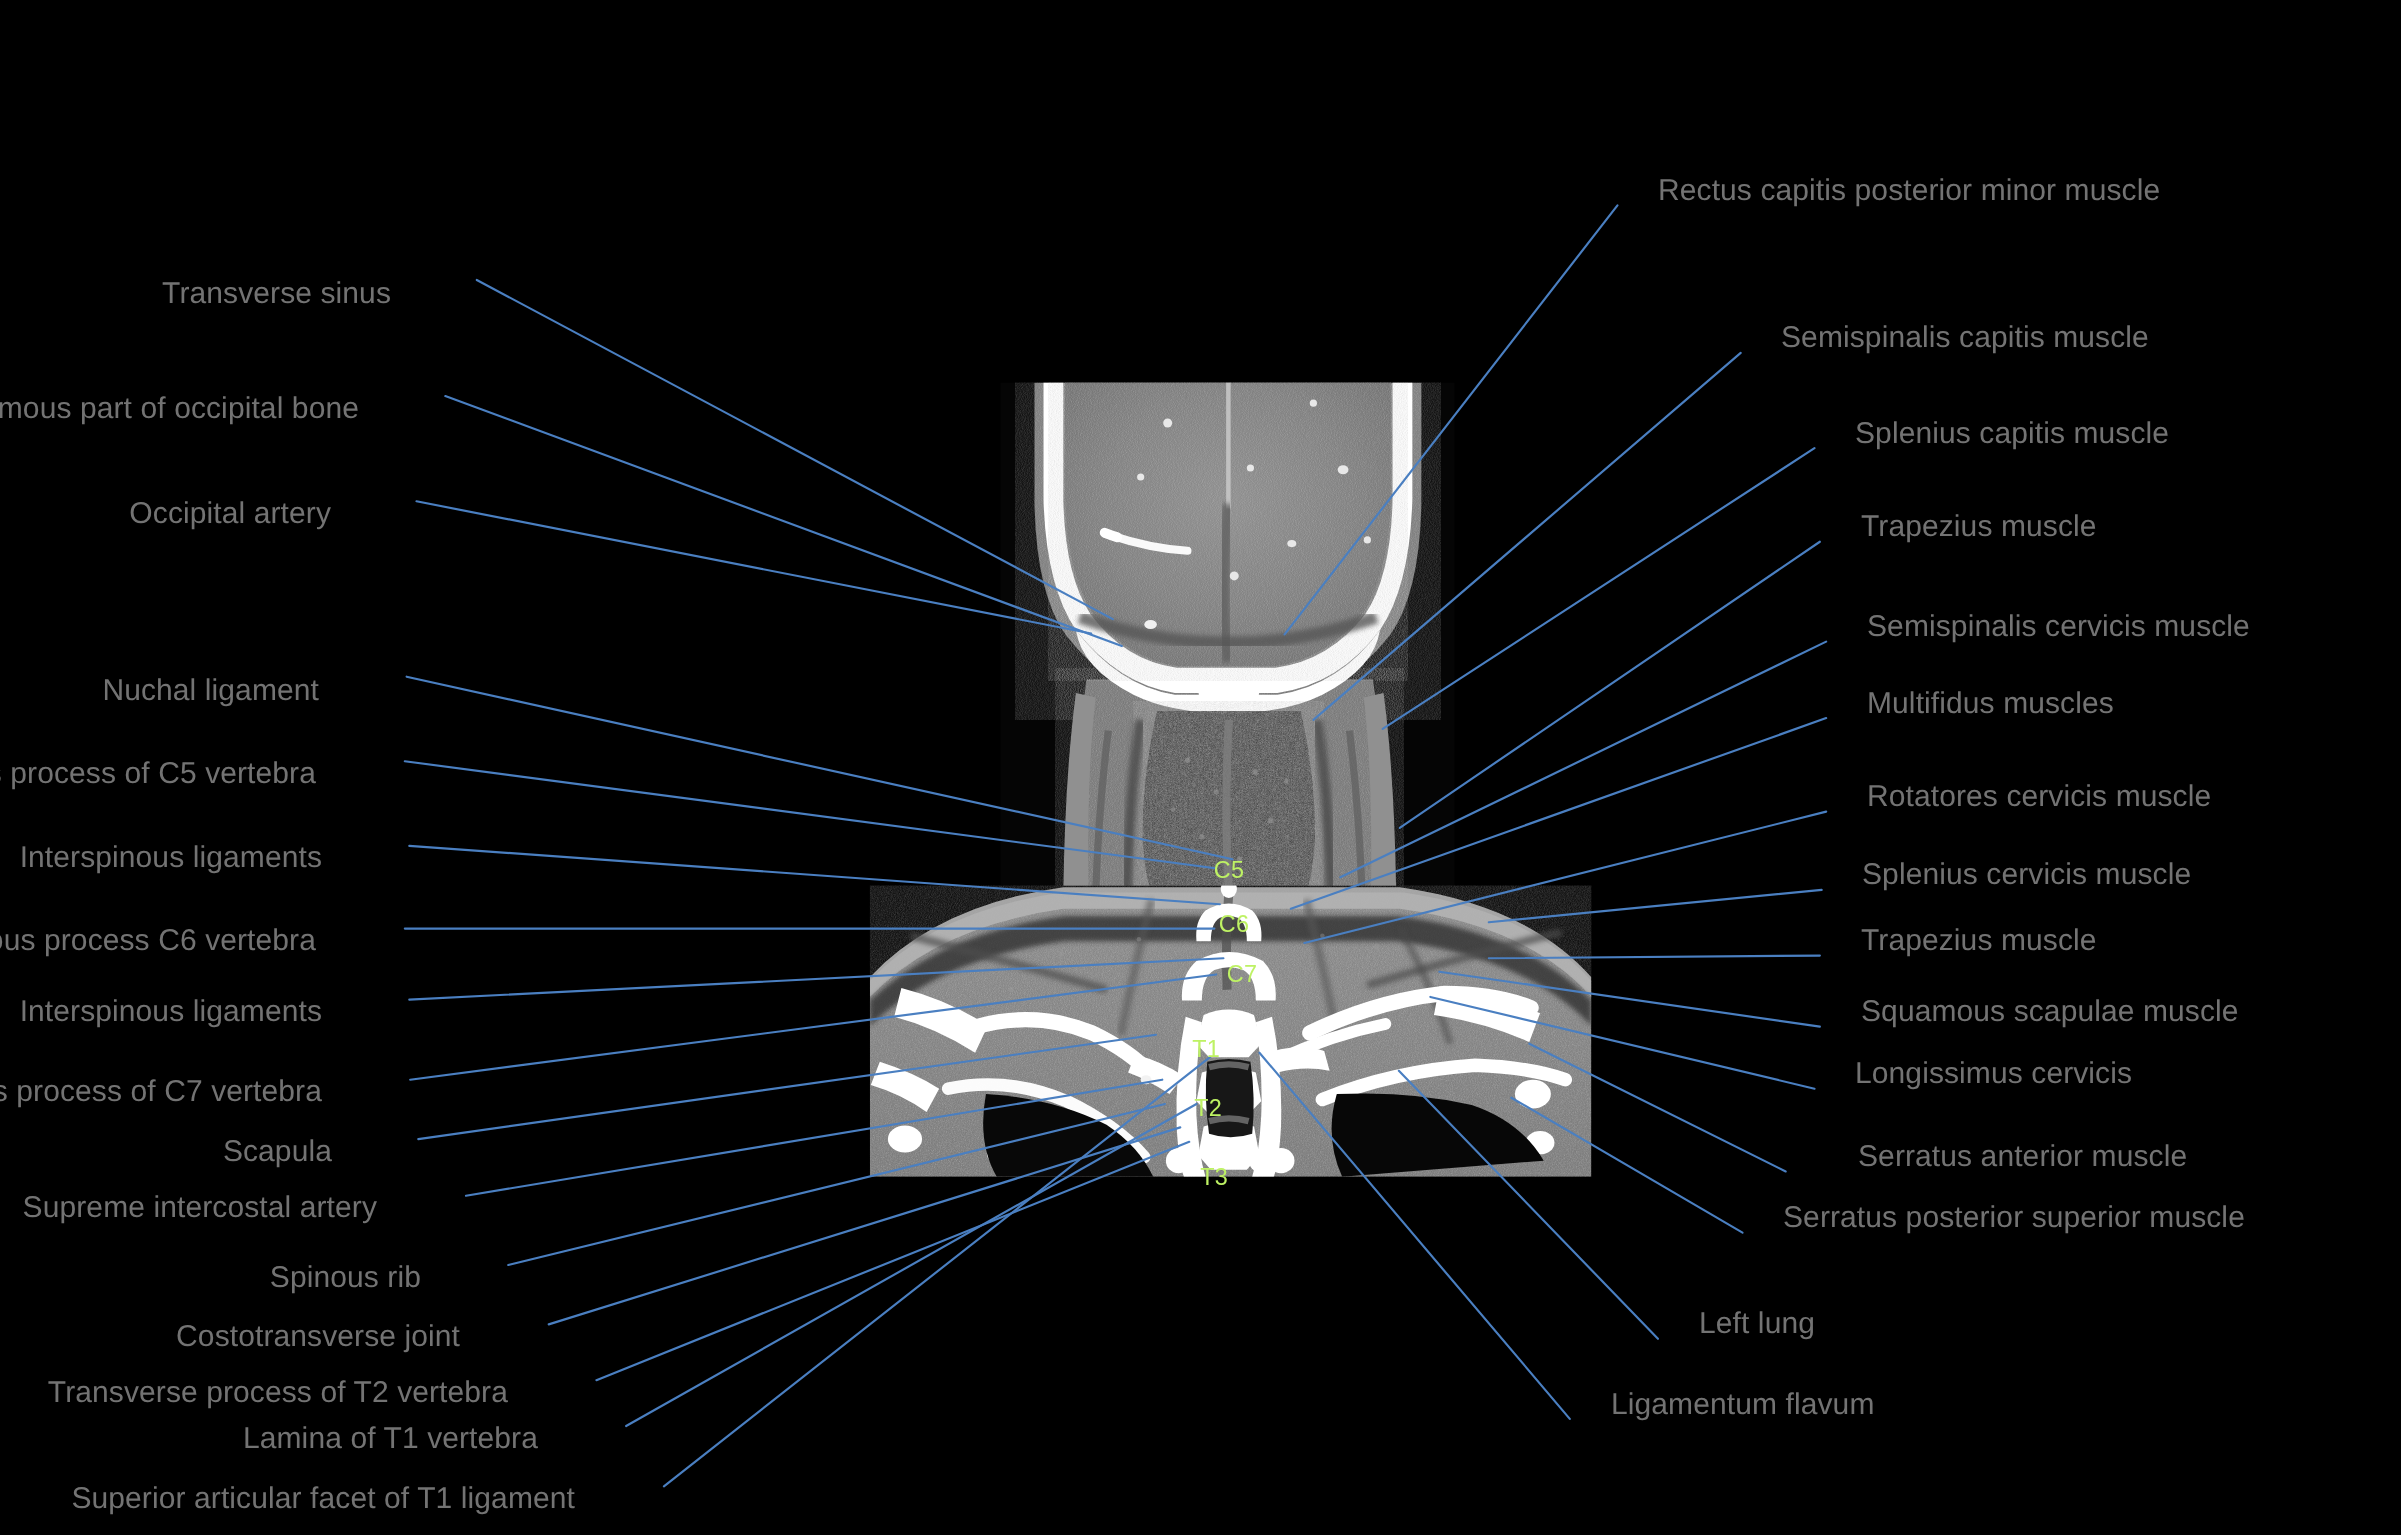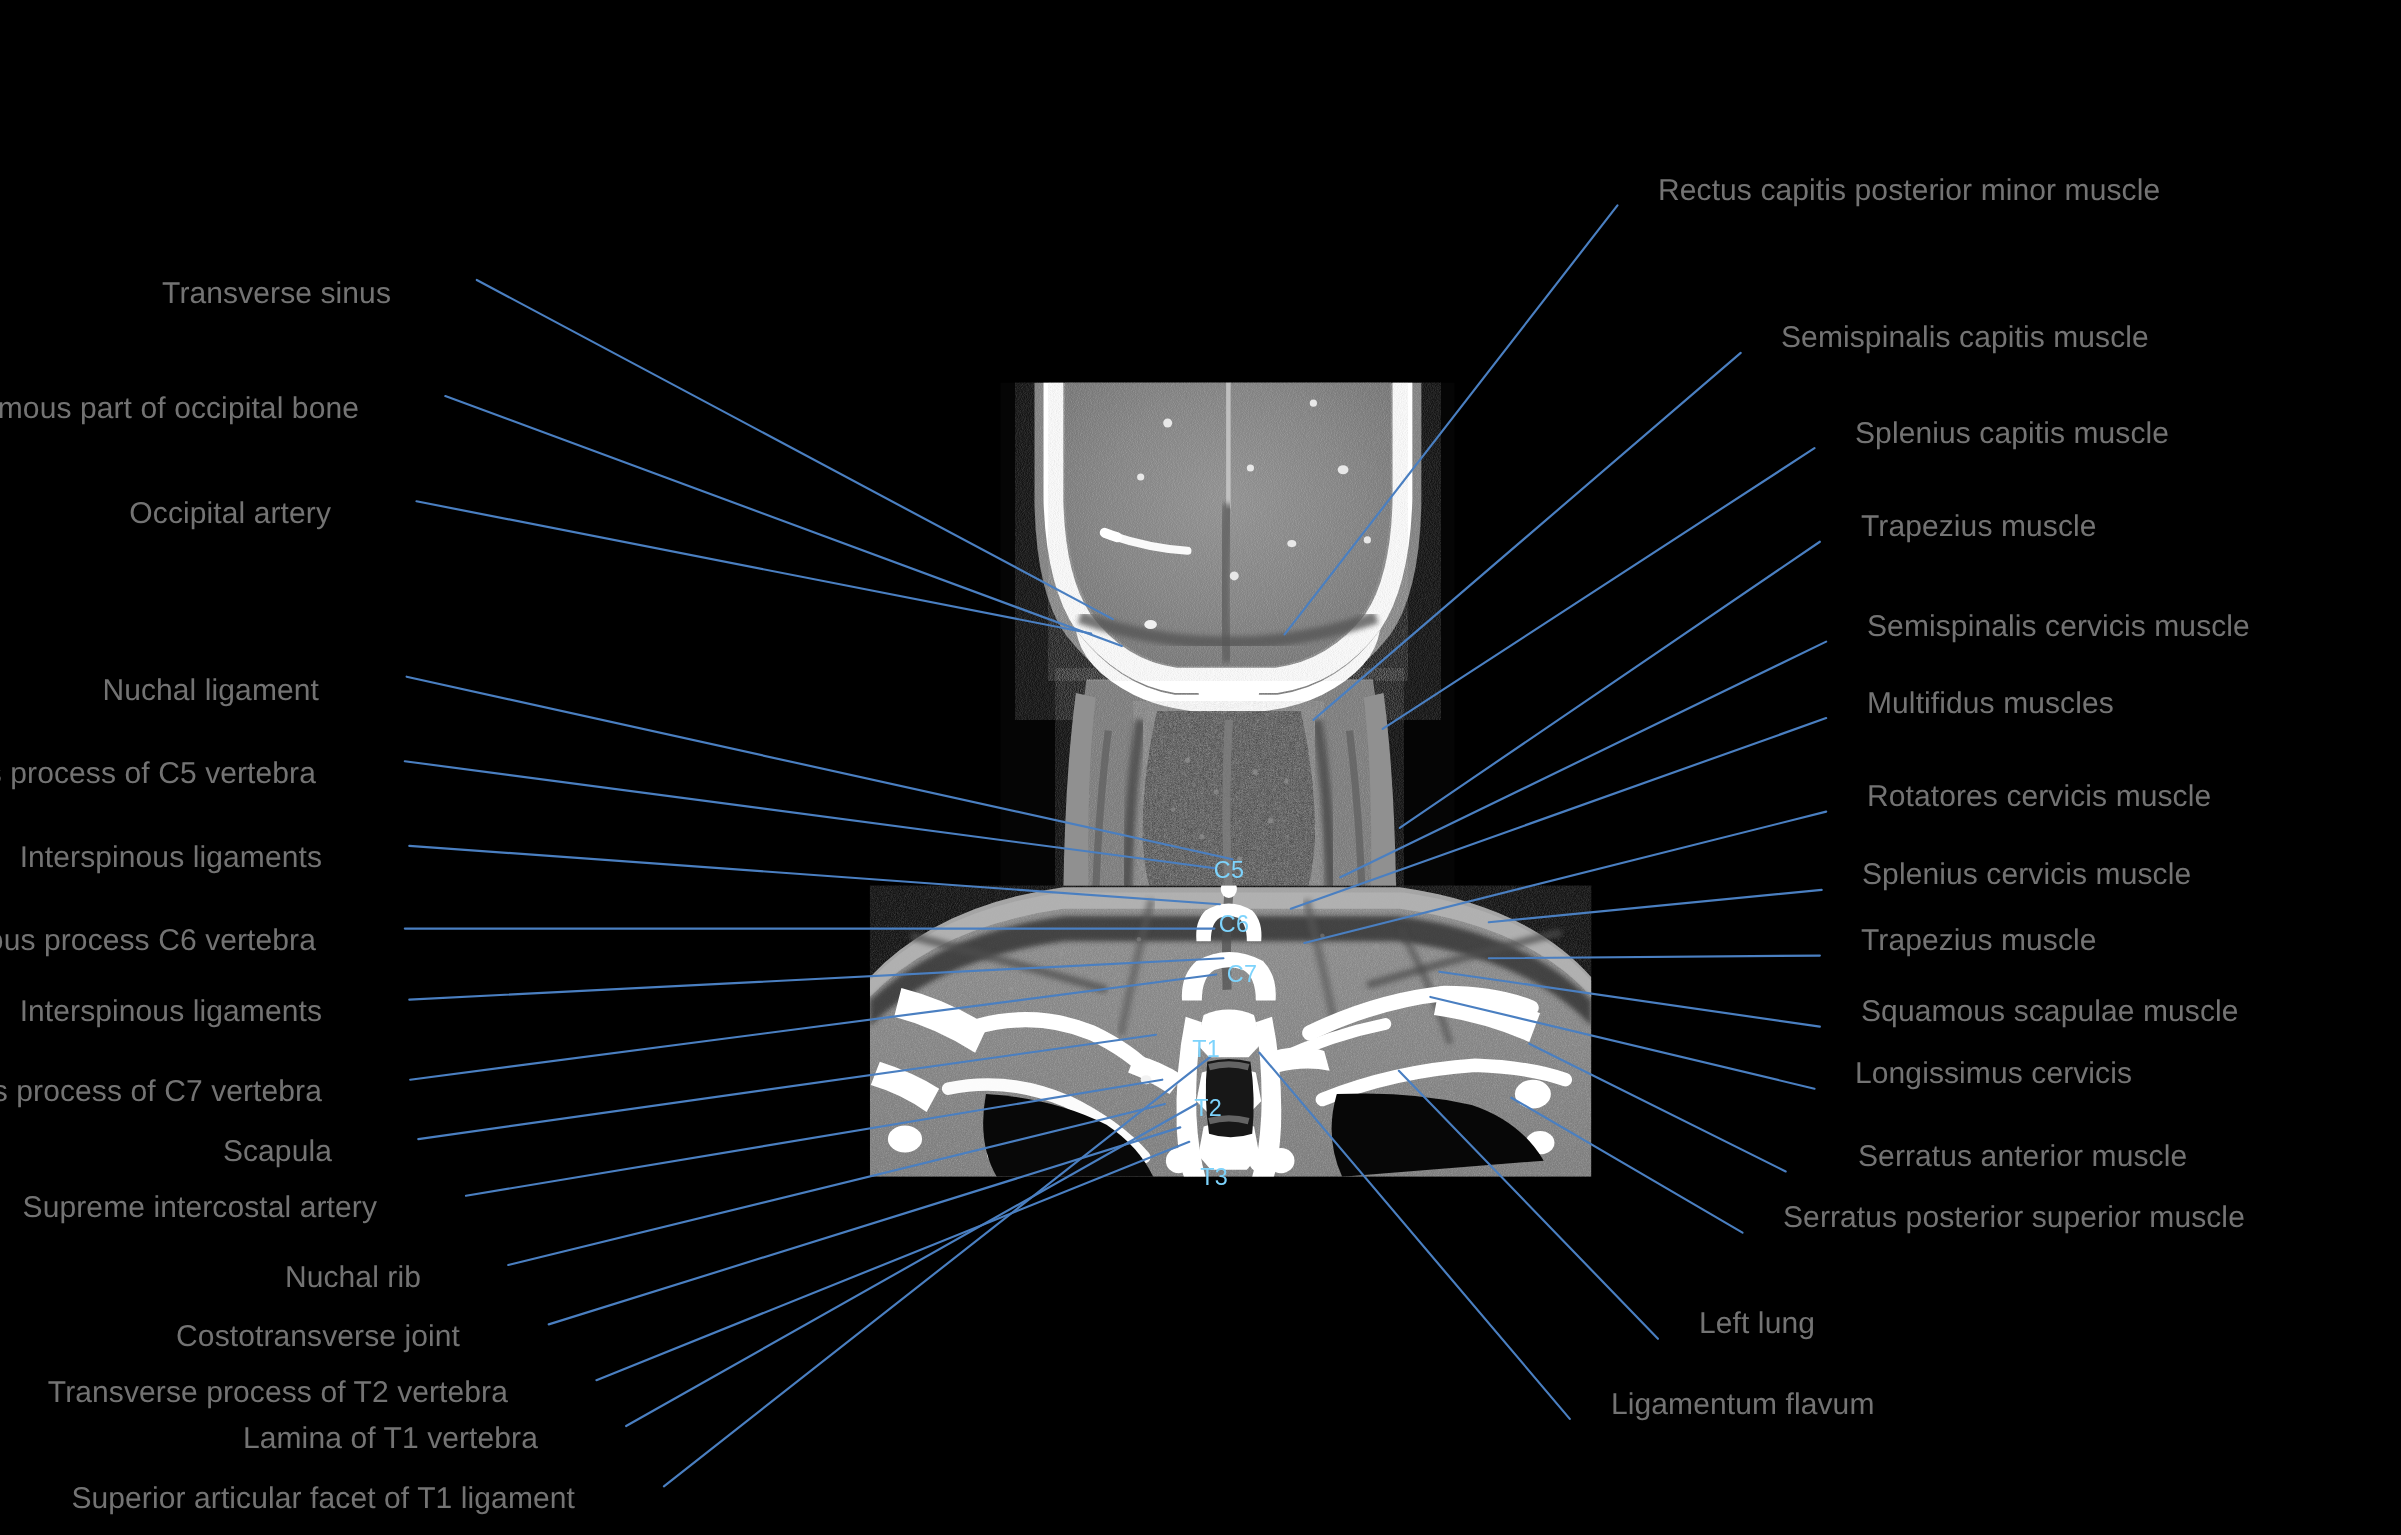--- a/index.html
+++ b/index.html
@@ -26,21 +26,21 @@
     white-space:nowrap;
     letter-spacing:0.1px;
     text-rendering:geometricPrecision;
   }
   .lbl.r{transform:translateY(-50%);}            
   .lbl.l{transform:translateY(-50%);}            
 
   
   .vmark{
     position:absolute;
-    color:#7dd3fc;
+    color:#bef264;
     font-size:23.4px;
     font-weight:400;
     white-space:nowrap;
     transform:translate(-50%,-50%);
     letter-spacing:0.2px;
   }
 </style>
 </head>
 <body>
 
@@ -307,21 +307,21 @@
       <div class="lbl r" style="right: 2042px; top: 409px;">Squamous part of occipital bone</div>
       <div class="lbl r" style="right: 2070px; top: 514px;">Occipital artery</div>
       <div class="lbl r" style="right: 2082px; top: 691px;">Nuchal ligament</div>
       <div class="lbl r" style="right: 2085px; top: 774px;">Spinous process of C5 vertebra</div>
       <div class="lbl r" style="right: 2079px; top: 858px;">Interspinous ligaments</div>
       <div class="lbl r" style="right: 2085px; top: 941px;">Spinous process C6 vertebra</div>
       <div class="lbl r" style="right: 2079px; top: 1012px;">Interspinous ligaments</div>
       <div class="lbl r" style="right: 2079px; top: 1092px;">Spinous process of C7 vertebra</div>
       <div class="lbl r" style="right: 2069px; top: 1152px;">Scapula</div>
       <div class="lbl r" style="right: 2024px; top: 1208px;">Supreme intercostal artery</div>
-      <div class="lbl r" style="right: 1980px; top: 1278px;">Nuchal rib</div>
+      <div class="lbl r" style="right: 1980px; top: 1278px;">Spinous rib</div>
       <div class="lbl r" style="right: 1941px; top: 1337px;">Costotransverse joint</div>
       <div class="lbl r" style="right: 1893px; top: 1393px;">Transverse process of T2 vertebra</div>
       <div class="lbl r" style="right: 1863px; top: 1439px;">Lamina of T1 vertebra</div>
       <div class="lbl r" style="right: 1826px; top: 1499px;">Superior articular facet of T1 ligament</div>
     </div>
 
   <div id="rightLabels">
       <div class="lbl l" style="left: 1658px; top: 191px;">Rectus capitis posterior minor muscle</div>
       <div class="lbl l" style="left: 1781px; top: 338px;">Semispinalis capitis muscle</div>
       <div class="lbl l" style="left: 1855px; top: 434px;">Splenius capitis muscle</div>

